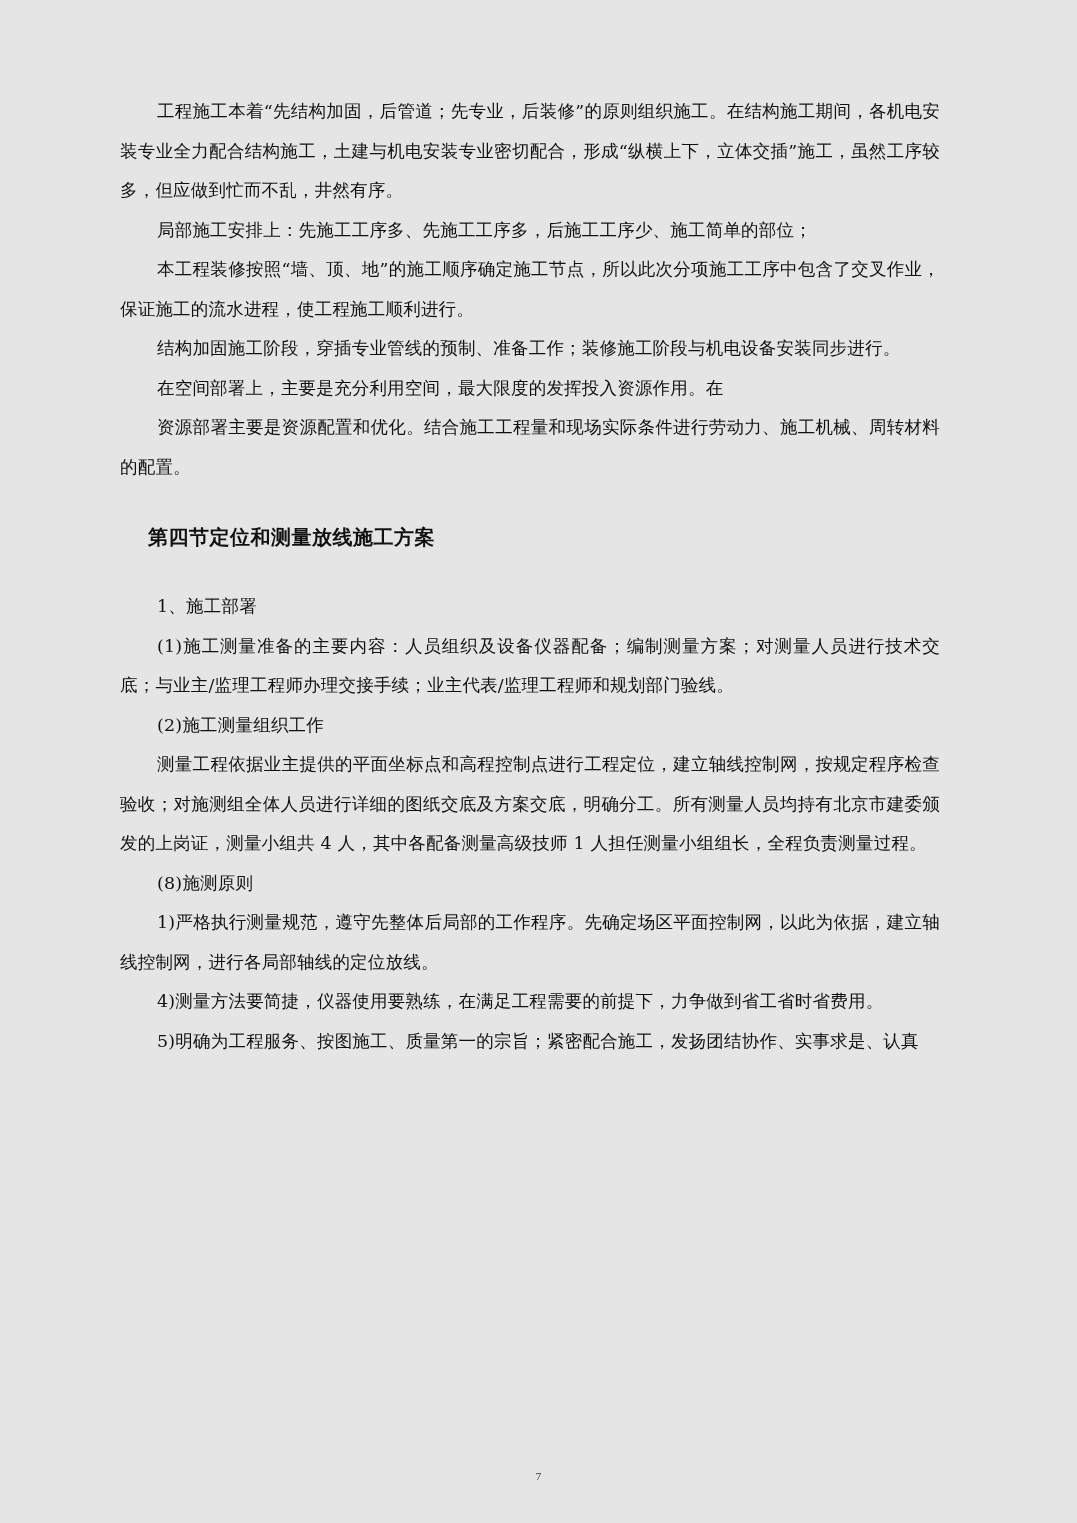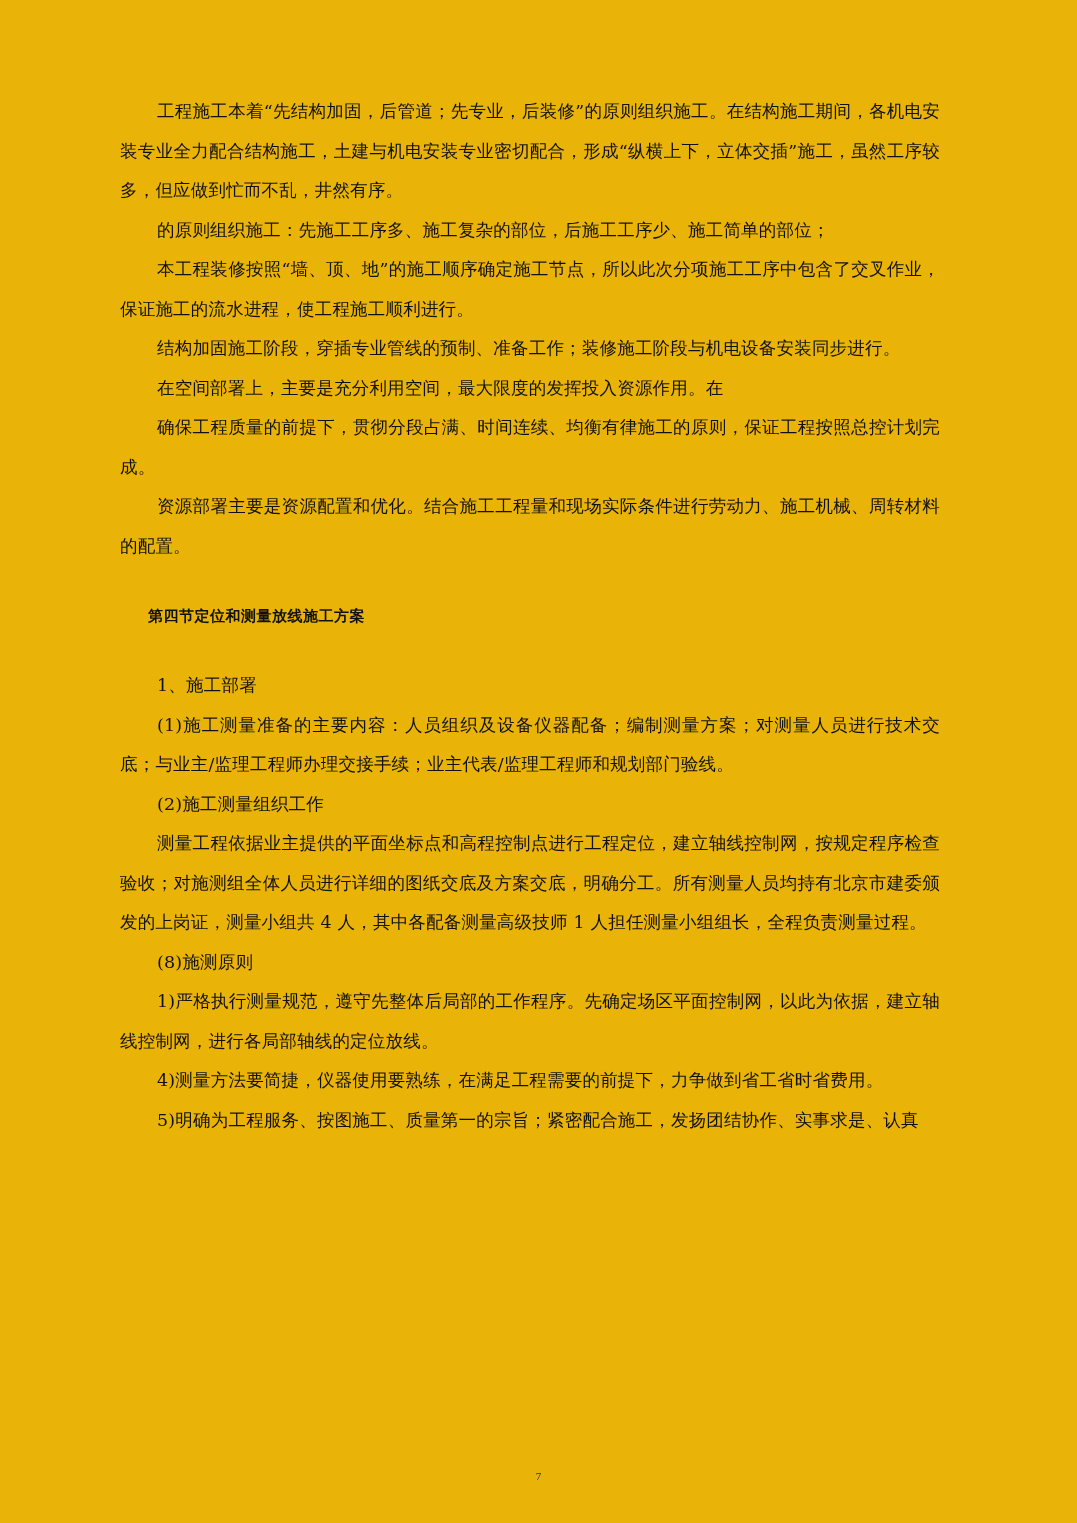--- a/index.html
+++ b/index.html
@@ -13,41 +13,41 @@
       position: relative;
       overflow: hidden;
       font-family: "DejaVu Serif", "Liberation Serif", serif;
       color: #111111;
     }
     .page {
       position: absolute;
       left: 0; top: 0;
       width: 1077px;
       height: 1523px;
-      background: #eab308;
+      background: #e5e5e5;
     }
     .content {
       position: absolute;
       left: 120px;
       top: 92px;
       width: 820px;
     }
     .para {
       margin: 0;
       font-size: 17.5px;
       line-height: 39.5px;
       text-indent: 37px;
       text-align: justify;
       letter-spacing: 0.2px;
       white-space: normal;
       word-break: break-all;
     }
     .heading {
       margin: 30px 0 0 28px;
-      font-size: 15px;
+      font-size: 20px;
       font-weight: bold;
       line-height: 40px;
       letter-spacing: 0.5px;
       height: 40px;
     }
     .heading-gap {
       height: 30px;
     }
     .page-number {
       position: absolute;
@@ -60,25 +60,24 @@
       font-family: "Liberation Serif", serif;
     }
   </style>
 </head>
 <body>
 
 <div class="page">
   <div class="content">
 
     <p class="para">工程施工本着“先结构加固，后管道；先专业，后装修”的原则组织施工。在结构施工期间，各机电安装专业全力配合结构施工，土建与机电安装专业密切配合，形成“纵横上下，立体交插”施工，虽然工序较多，但应做到忙而不乱，井然有序。</p>
-    <p class="para">的原则组织施工：先施工工序多、施工复杂的部位，后施工工序少、施工简单的部位；</p>
+    <p class="para">局部施工安排上：先施工工序多、先施工工序多，后施工工序少、施工简单的部位；</p>
     <p class="para">本工程装修按照“墙、顶、地”的施工顺序确定施工节点，所以此次分项施工工序中包含了交叉作业，保证施工的流水进程，使工程施工顺利进行。</p>
     <p class="para">结构加固施工阶段，穿插专业管线的预制、准备工作；装修施工阶段与机电设备安装同步进行。</p>
     <p class="para">在空间部署上，主要是充分利用空间，最大限度的发挥投入资源作用。在</p>
-    <p class="para">确保工程质量的前提下，贯彻分段占满、时间连续、均衡有律施工的原则，保证工程按照总控计划完成。</p>
     <p class="para">资源部署主要是资源配置和优化。结合施工工程量和现场实际条件进行劳动力、施工机械、周转材料的配置。</p>
 
     <h2 class="heading">第四节定位和测量放线施工方案</h2>
     <div class="heading-gap"></div>
 
     <p class="para">1、施工部署</p>
     <p class="para">(1)施工测量准备的主要内容：人员组织及设备仪器配备；编制测量方案；对测量人员进行技术交底；与业主/监理工程师办理交接手续；业主代表/监理工程师和规划部门验线。</p>
     <p class="para">(2)施工测量组织工作</p>
     <p class="para">测量工程依据业主提供的平面坐标点和高程控制点进行工程定位，建立轴线控制网，按规定程序检查验收；对施测组全体人员进行详细的图纸交底及方案交底，明确分工。所有测量人员均持有北京市建委颁发的上岗证，测量小组共 4 人，其中各配备测量高级技师 1 人担任测量小组组长，全程负责测量过程。</p>
     <p class="para">(8)施测原则</p>

